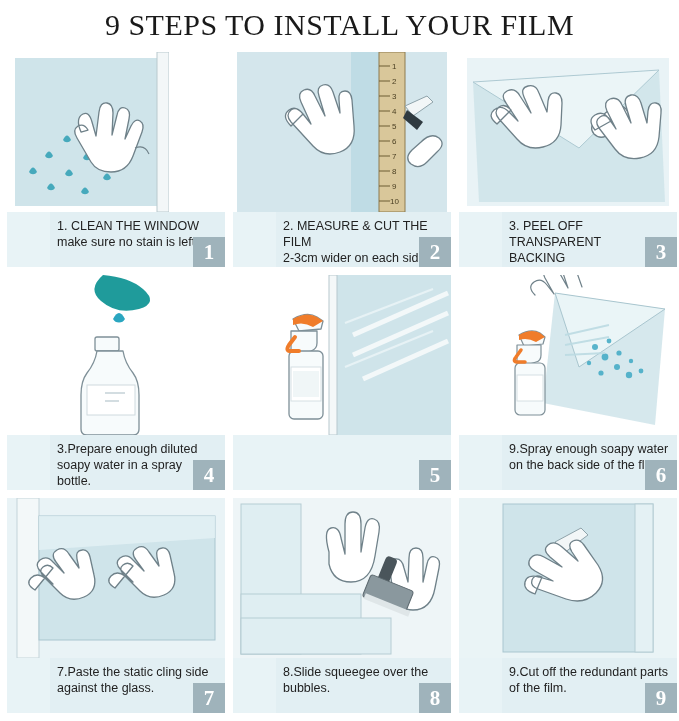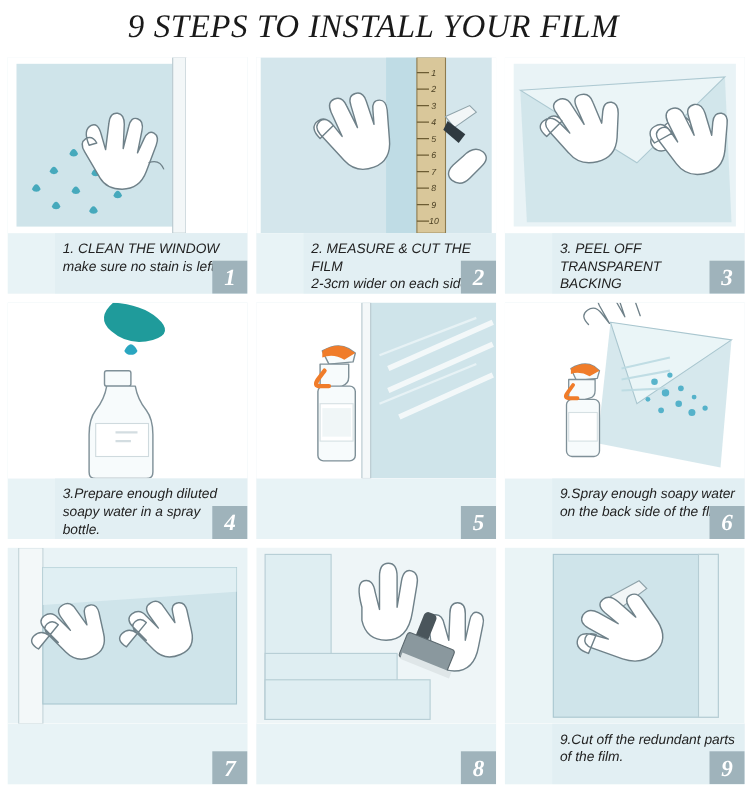--- a/index.html
+++ b/index.html
@@ -11,21 +11,20 @@
     height: 721px;
     background: #ffffff;
     font-family: "Liberation Sans", sans-serif;
     overflow: hidden;
   }
   .page {
     position: relative;
     width: 679px;
     height: 636px;
     box-sizing: border-box;
-    font-style: italic;
   }
   .title {
     text-align: center;
     font-family: "Liberation Serif", serif;
     font-size: 30px;
     letter-spacing: 0.5px;
     color: #1a1a1a;
     padding: 8px 0 10px 0;
     white-space: nowrap;
   }
@@ -281,20 +280,22 @@
           <rect x="0" y="0" width="218" height="160" fill="#e9f3f6"></rect>
           <rect x="10" y="0" width="22" height="160" fill="#f3f8f9" stroke="#c3d4d9" stroke-width="1"></rect>
           <rect x="32" y="18" width="176" height="124" fill="#cfe4ea" stroke="#a9c6cf" stroke-width="1"></rect>
           <path d="M32 18 L208 18 L208 40 L32 52 Z" fill="#e3f1f5" opacity="0.8"></path>
           <g fill="#ffffff" stroke="#6f8189" stroke-width="1.3" stroke-linejoin="round" stroke-linecap="round">
             <path d="M30 96 q-10 -6 -4 -12 q6 -6 14 0 l8 6 l-12 -12 q-7 -7 -1 -12 q7 -5 13 2 l11 11 l-8 -11 q-6 -8 1 -12 q7 -4 12 4 l10 14 l-2 -9 q-2 -8 5 -9 q6 -1 8 7 l4 18 q4 16 -10 22 q-14 6 -24 -4 l-16 -16 q-6 -6 -1 -10 q5 -4 10 1z" transform="translate(-2,-4)"></path>
             <path d="M118 118 q-10 -6 -4 -12 q6 -6 14 0 l8 6 l-12 -12 q-7 -7 -1 -12 q7 -5 13 2 l11 11 l-8 -11 q-6 -8 1 -12 q7 -4 12 4 l10 14 l-2 -9 q-2 -8 5 -9 q6 -1 8 7 l4 18 q4 16 -10 22 q-14 6 -24 -4 l-16 -16 q-6 -6 -1 -10 q5 -4 10 1z" transform="translate(-10,-28)"></path>
           </g>
         </svg>
       </div>
+      <div class="caption">7.Paste the static cling side
+against the glass.</div>
       <div class="badge">7</div>
     </div>
 
     <div class="card">
       <div class="illus">
         <svg width="218" height="160" viewBox="0 0 218 160">
           <rect x="0" y="0" width="218" height="160" fill="#ffffff"></rect>
           <rect x="0" y="0" width="218" height="160" fill="#eef5f7"></rect>
           <g fill="#dfeef2" stroke="#b6cdd4" stroke-width="1">
             <rect x="8" y="6" width="60" height="150"></rect>
@@ -305,20 +306,22 @@
             <path d="M96 54 q-6 -22 2 -24 q8 -2 10 10 l4 16 l0 -30 q0 -12 8 -12 q8 0 8 12 l0 28 l4 -24 q2 -11 9 -9 q7 2 5 13 l-4 24 q-4 26 -24 26 q-18 0 -22 -18z"></path>
             <path d="M150 74 q-4 -18 4 -19 q7 -1 9 9 l4 14 l1 -24 q0 -10 7 -10 q7 0 7 10 l0 24 l4 -18 q2 -9 8 -7 q6 2 4 11 l-4 20 q-4 22 -22 22 q-16 0 -20 -16z" transform="translate(8,6)"></path>
           </g>
           <g>
             <rect x="146" y="58" width="12" height="40" rx="4" transform="rotate(22 152 78)" fill="#4a555b"></rect>
             <rect x="132" y="84" width="46" height="24" rx="3" transform="rotate(22 155 96)" fill="#8a989e" stroke="#5b686e" stroke-width="1"></rect>
             <rect x="130" y="104" width="48" height="6" transform="rotate(22 154 107)" fill="#dfe6e8"></rect>
           </g>
         </svg>
       </div>
+      <div class="caption">8.Slide squeegee over the
+bubbles.</div>
       <div class="badge">8</div>
     </div>
 
     <div class="card">
       <div class="illus">
         <svg width="218" height="160" viewBox="0 0 218 160">
           <rect x="0" y="0" width="218" height="160" fill="#ffffff"></rect>
           <rect x="0" y="0" width="218" height="160" fill="#eaf4f6"></rect>
           <rect x="44" y="6" width="150" height="148" fill="#cfe4ea" stroke="#a9c6cf" stroke-width="1"></rect>
           <rect x="176" y="6" width="18" height="148" fill="#e4f1f4" stroke="#b6cdd4" stroke-width="1"></rect>

